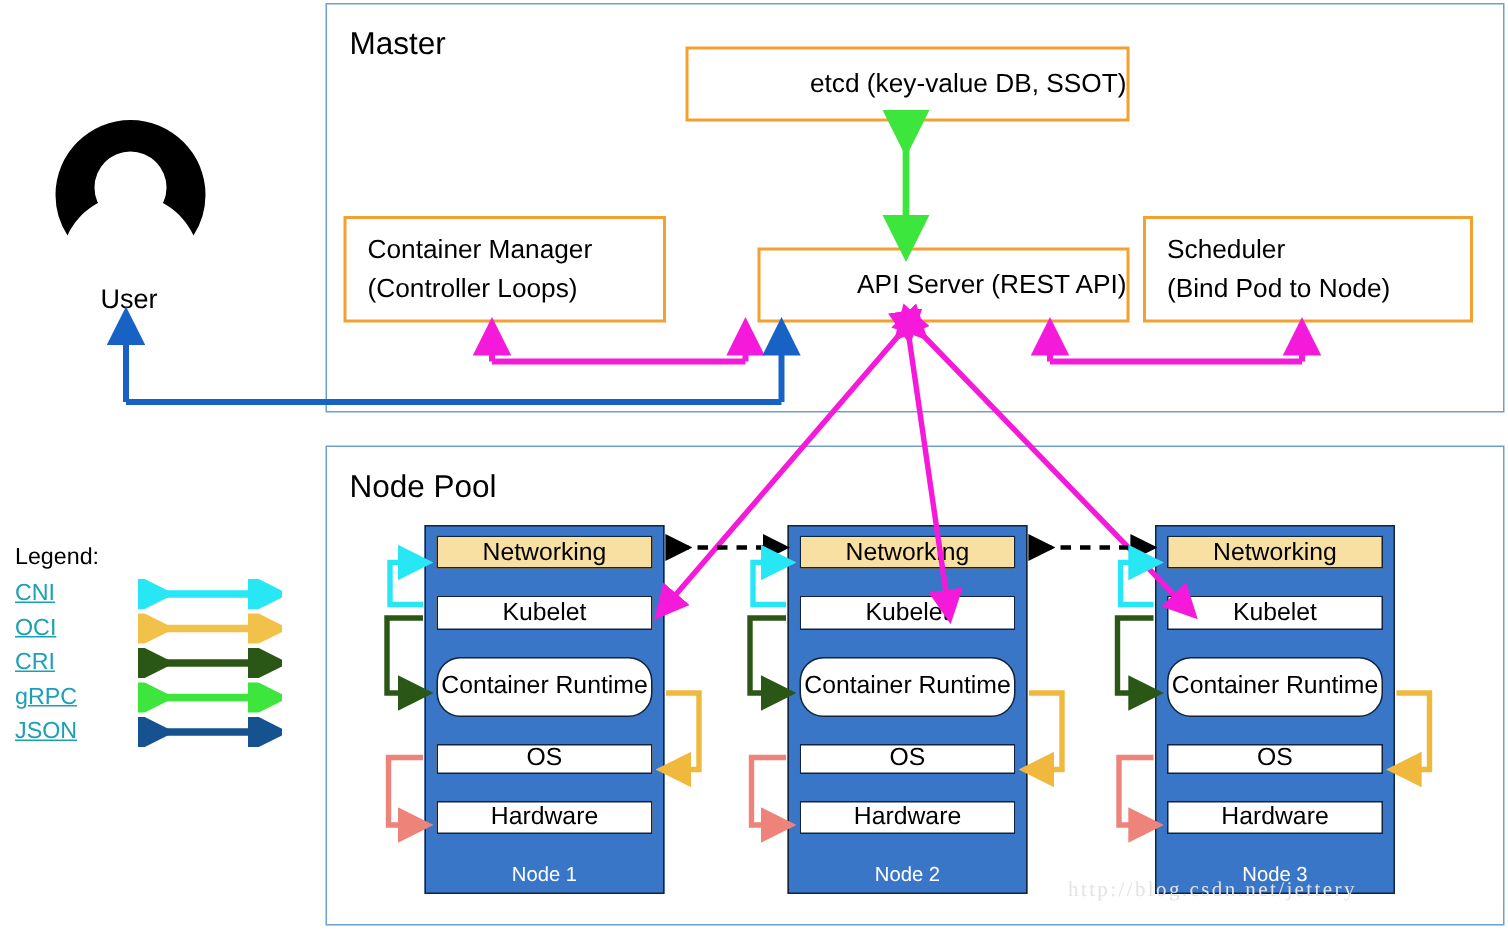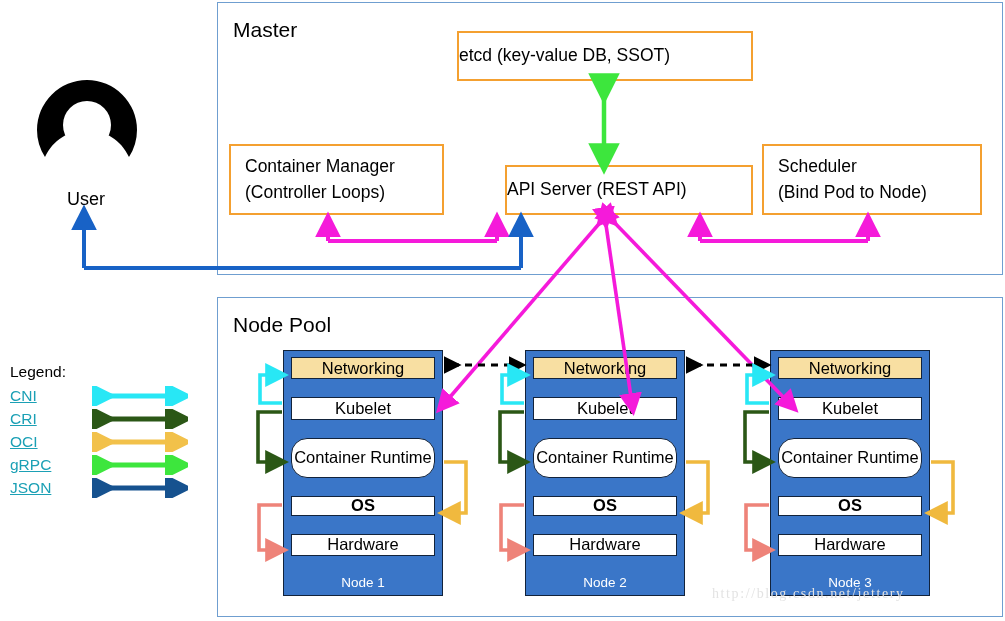--- a/index.html
+++ b/index.html
@@ -49,21 +49,21 @@
     display: flex;
     flex-direction: column;
     align-items: flex-start;
     justify-content: center;
     padding-left: 14px;
     font-size: 17.5px;
     color: #000000;
     line-height: 1.45;
   }
   .orange-box.center-text {
-    align-items: flex-start;
+    align-items: flex-end;
     padding-left: 0;
   }
 
   
   .node {
     position: absolute;
     background: #3a76c8;
     border: 1px solid #12233b;
     box-sizing: border-box;
     padding: 6px 7px 4px 7px;
@@ -80,21 +80,21 @@
     justify-content: center;
     text-align: center;
     font-size: 16.5px;
     color: #000000;
     line-height: 1.12;
   }
   .layer.networking { background: #f8dfa2; }
   .layer.h1 { height: 32px; }
   .layer.h2 { height: 32px; }
   .layer.h3 { height: 58px; border-radius: 16px; }
-  .layer.h4 { height: 20px; font-weight: bold; }
+  .layer.h4 { height: 20px; }
   .layer.h5 { height: 32px; }
   .node-label {
     margin-top: 1px;
     text-align: center;
     color: #ffffff;
     font-size: 13.5px;
     line-height: 1.2;
   }
 
   
@@ -357,40 +357,40 @@
         <defs>
           <marker id="lg0" markerWidth="5.5" markerHeight="5.5" refX="2.6" refY="2.75" orient="auto">
             <path d="M0,0 L5.5,2.75 L0,5.5 Z" fill="#28E7F5"></path>
           </marker>
         </defs>
         <line x1="10" y1="10" x2="86" y2="10" stroke="#28E7F5" stroke-width="5" marker-start="url(#lg0)" marker-end="url(#lg0)"></line>
       </svg>
     </div>
 
     <div class="legend-row">
+      <span class="legend-name">OCI</span>
+      <svg class="legend-swatch" viewBox="0 0 96 20">
+        <defs>
+          <marker id="lg2" markerWidth="5.5" markerHeight="5.5" refX="2.6" refY="2.75" orient="auto">
+            <path d="M0,0 L5.5,2.75 L0,5.5 Z" fill="#F2C14A"></path>
+          </marker>
+        </defs>
+        <line x1="10" y1="10" x2="86" y2="10" stroke="#F2C14A" stroke-width="5" marker-start="url(#lg2)" marker-end="url(#lg2)"></line>
+      </svg>
+    </div>
+
+    <div class="legend-row">
       <span class="legend-name">CRI</span>
       <svg class="legend-swatch" viewBox="0 0 96 20">
         <defs>
           <marker id="lg1" markerWidth="5.5" markerHeight="5.5" refX="2.6" refY="2.75" orient="auto">
             <path d="M0,0 L5.5,2.75 L0,5.5 Z" fill="#2B5716"></path>
           </marker>
         </defs>
         <line x1="10" y1="10" x2="86" y2="10" stroke="#2B5716" stroke-width="5" marker-start="url(#lg1)" marker-end="url(#lg1)"></line>
-      </svg>
-    </div>
-
-    <div class="legend-row">
-      <span class="legend-name">OCI</span>
-      <svg class="legend-swatch" viewBox="0 0 96 20">
-        <defs>
-          <marker id="lg2" markerWidth="5.5" markerHeight="5.5" refX="2.6" refY="2.75" orient="auto">
-            <path d="M0,0 L5.5,2.75 L0,5.5 Z" fill="#F2C14A"></path>
-          </marker>
-        </defs>
-        <line x1="10" y1="10" x2="86" y2="10" stroke="#F2C14A" stroke-width="5" marker-start="url(#lg2)" marker-end="url(#lg2)"></line>
       </svg>
     </div>
 
 
     <div class="legend-row">
       <span class="legend-name">gRPC</span>
       <svg class="legend-swatch" viewBox="0 0 96 20">
         <defs>
           <marker id="lg4" markerWidth="5.5" markerHeight="5.5" refX="2.6" refY="2.75" orient="auto">
             <path d="M0,0 L5.5,2.75 L0,5.5 Z" fill="#3DE63D"></path>

